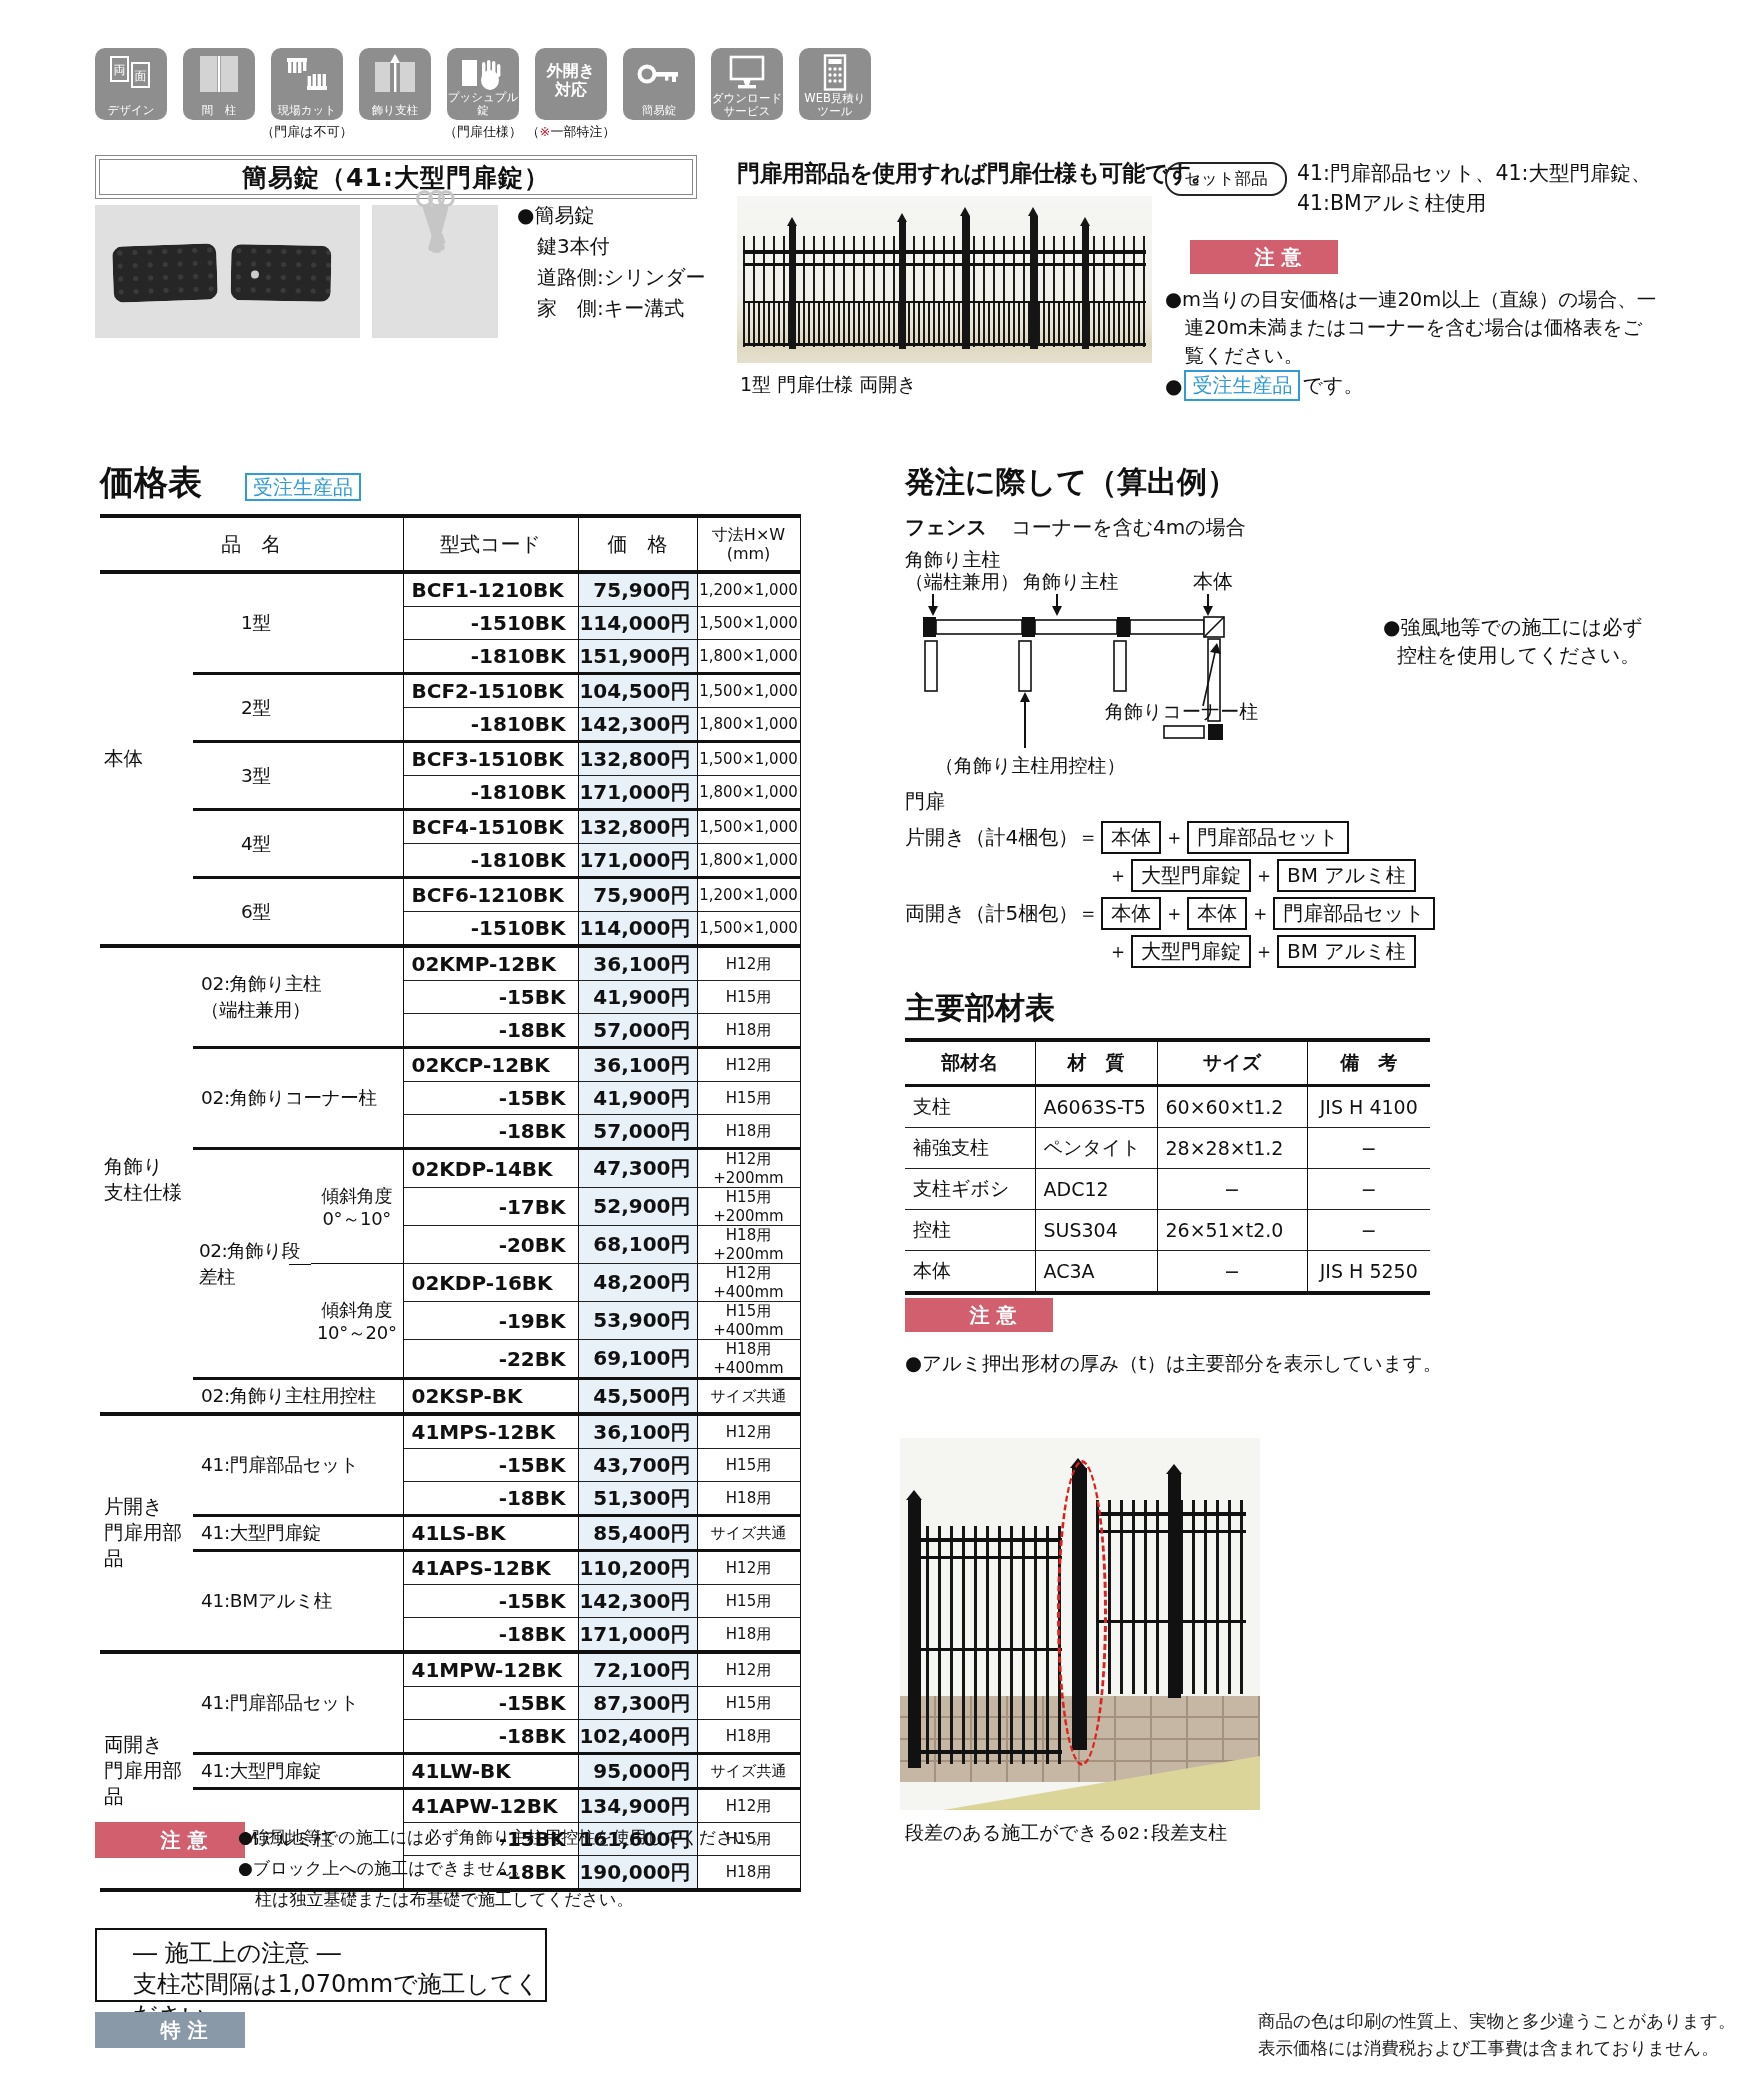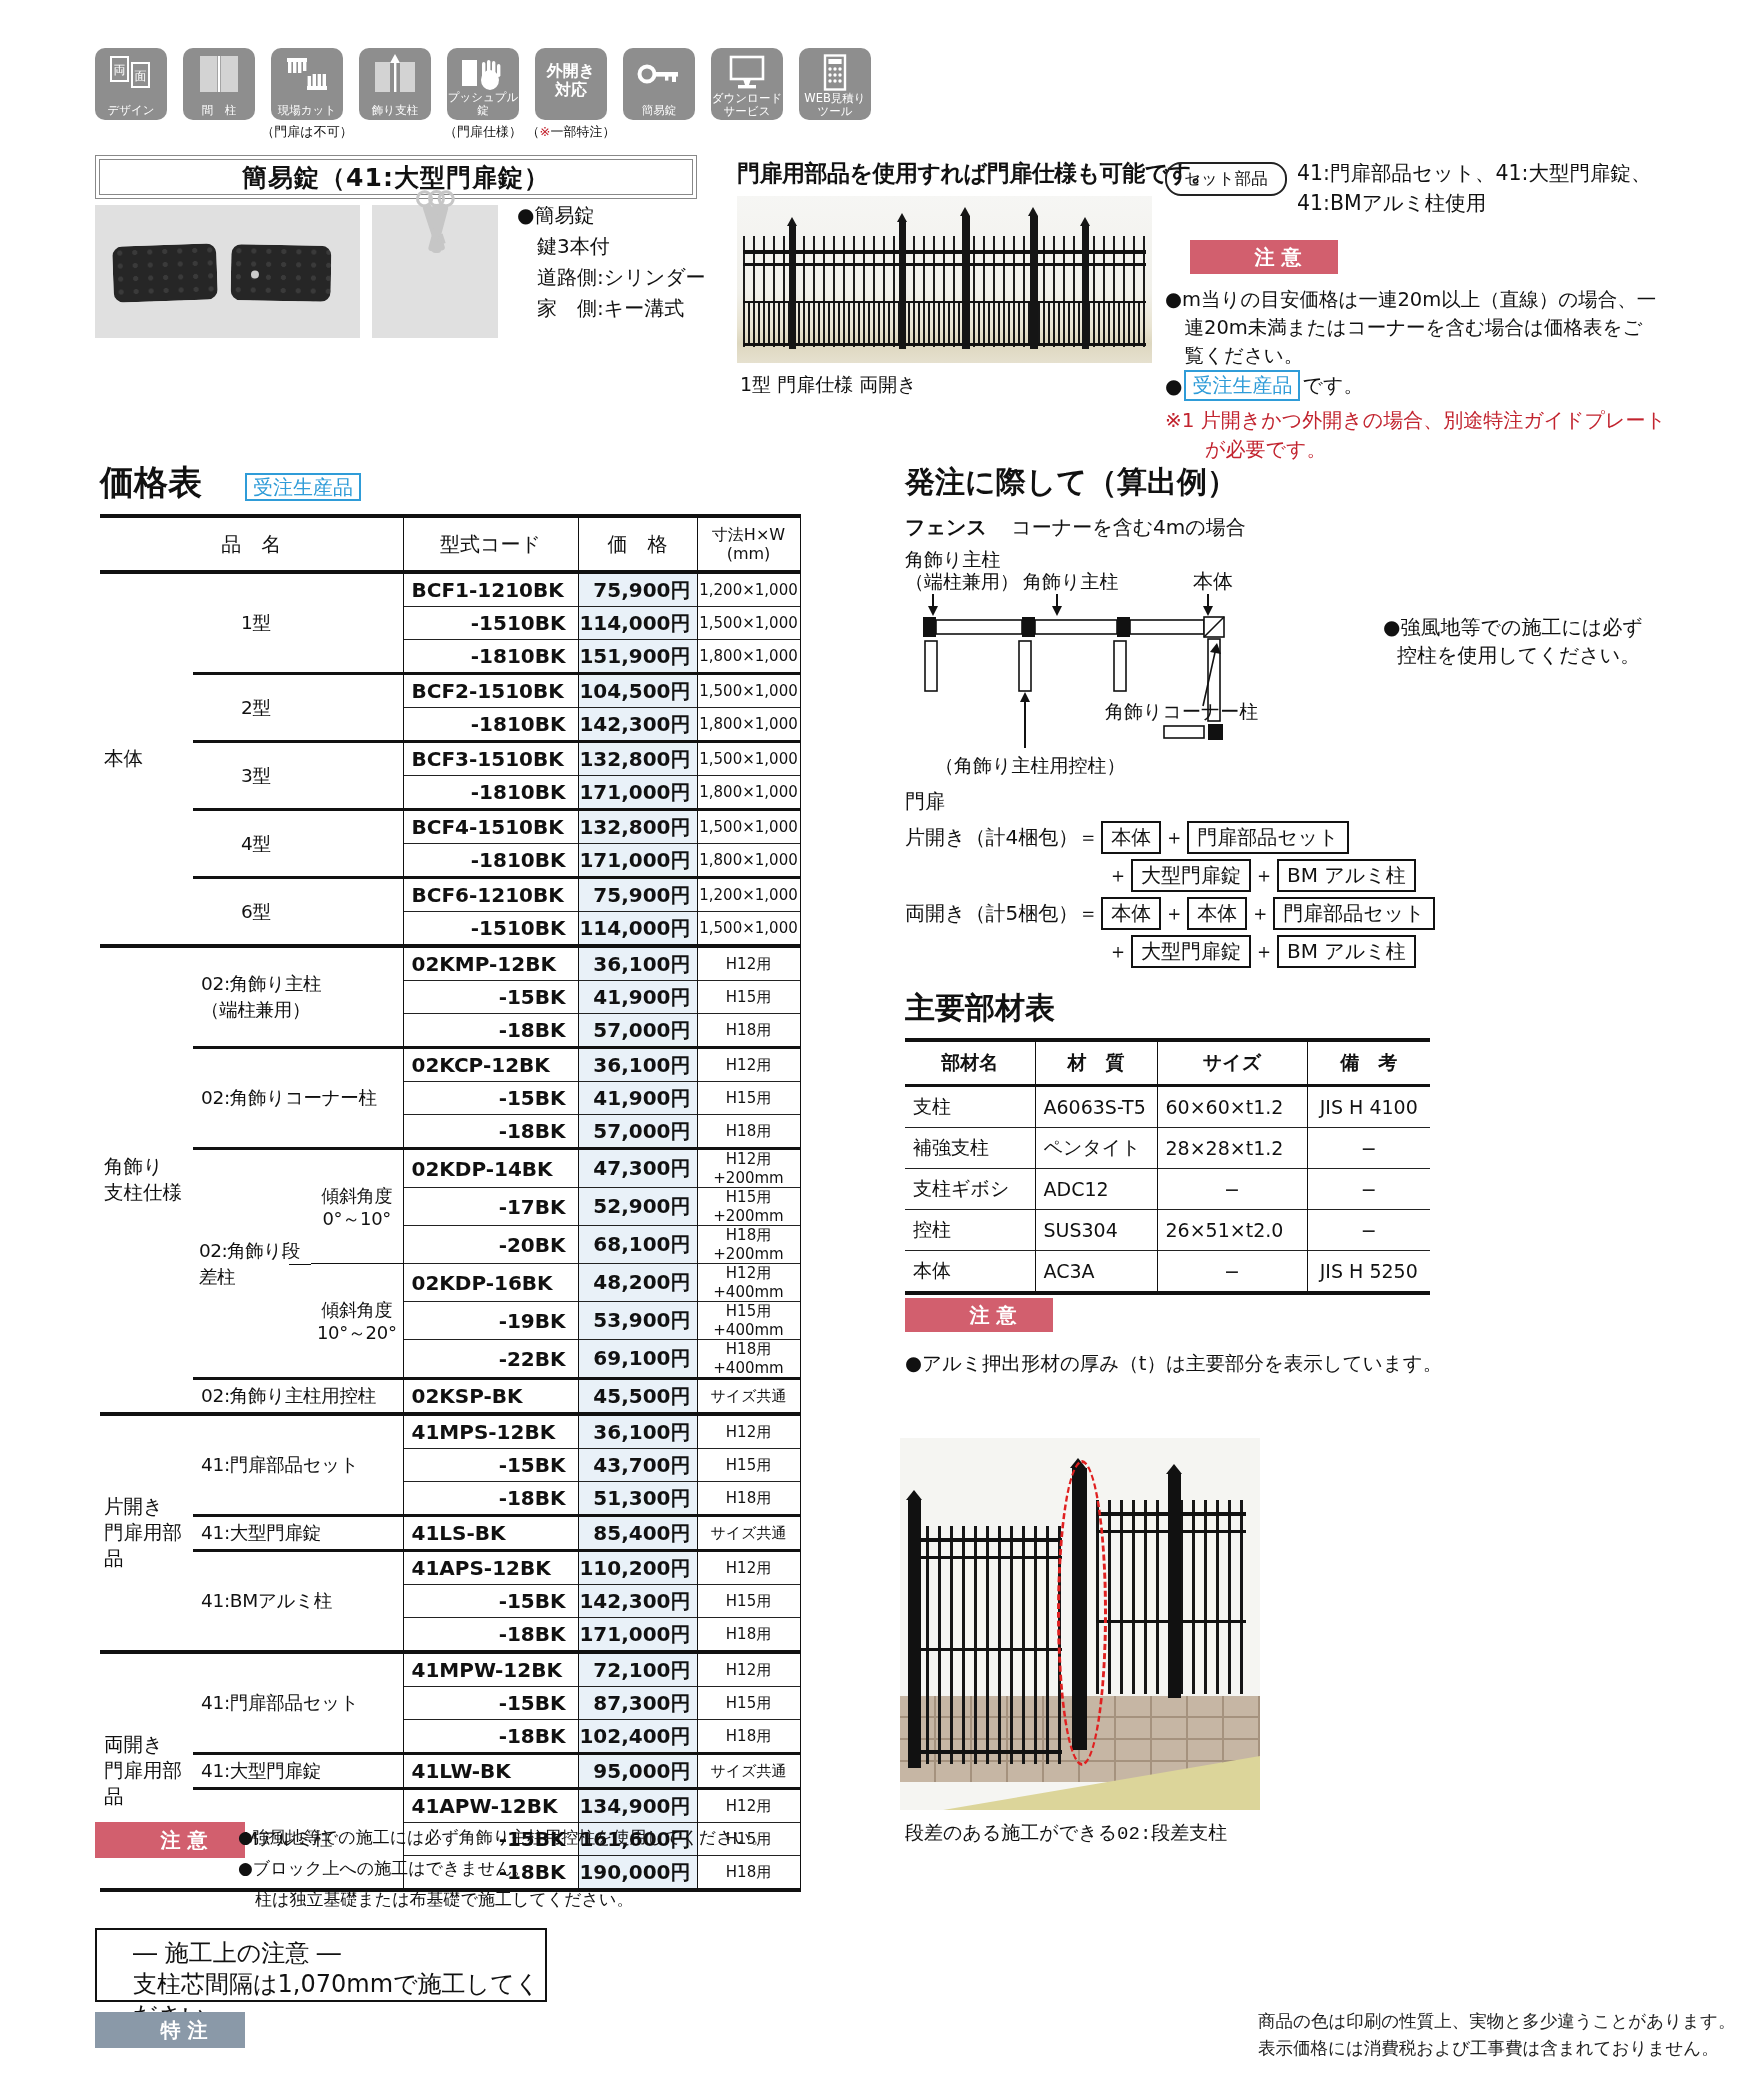--- a/index.html
+++ b/index.html
@@ -298,22 +298,20 @@
   </div>
   <div class="badge red abs caution1">注 意</div>
   <div class="guide-para pre">●m当りの目安価格は一連20m以上（直線）の場合、一
 　連20m未満またはコーナーを含む場合は価格表をご
 　覧ください。</div>
   <div class="order-line">
     <span>●</span>
     <span class="bluebox">受注生産品</span>
     <span>です。</span>
   </div>
-  <div class="red-note pre">※1 片開きかつ外開きの場合、別途特注ガイドプレート
-　　が必要です。</div>
 
   <div class="pt-title">価格表</div>
   <div class="pt-badge"><span class="bluebox">受注生産品</span></div>
   <table class="pt">
     <colgroup>
         <col style="width:93px">
         <col style="width:210px">
         <col style="width:175px">
         <col style="width:119px">
         <col style="width:103px">

